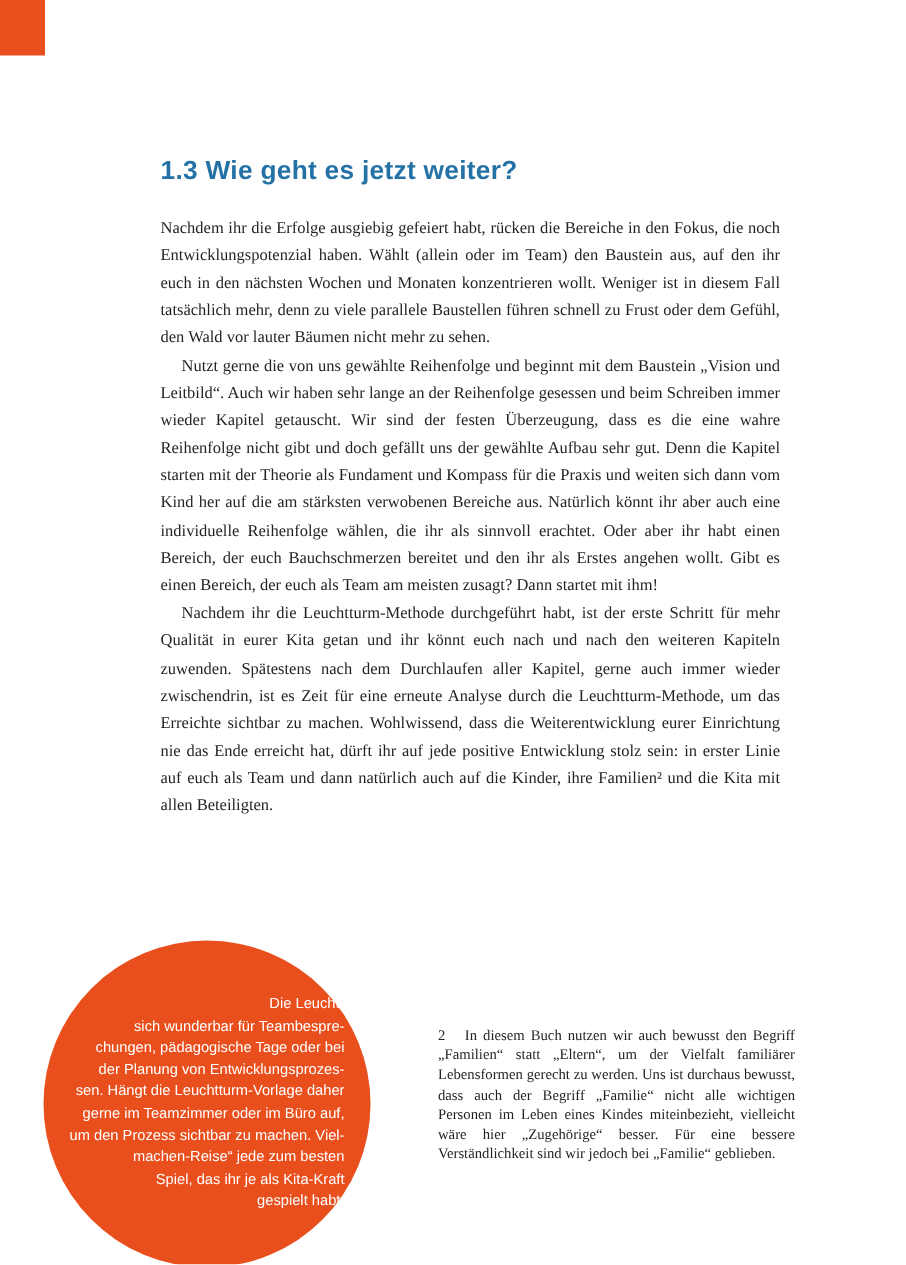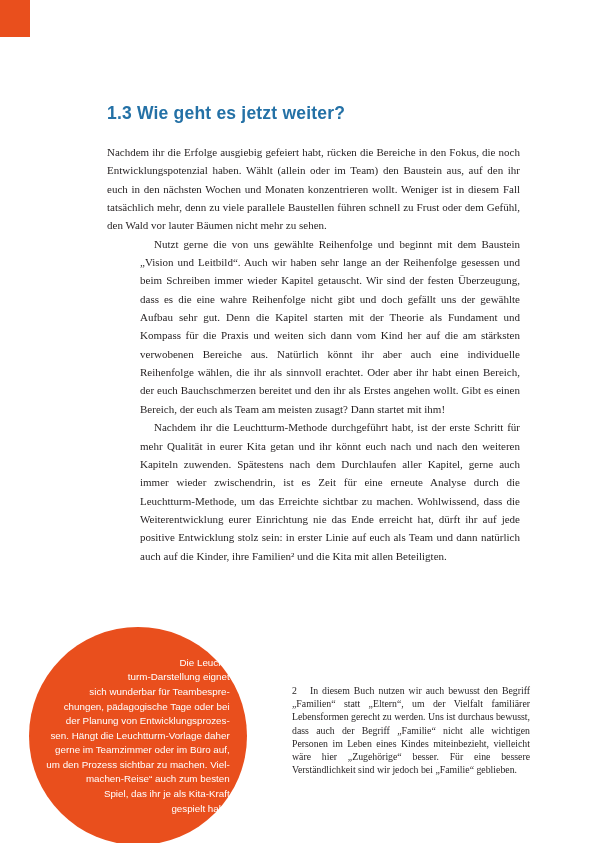--- a/index.html
+++ b/index.html
@@ -36,21 +36,20 @@
   }
   .body p{
     font-size:11px;
     line-height:18.35px;
     text-align:justify;
     hyphens:auto;
     -webkit-hyphens:auto;
   }
   .body p + p{
     text-indent:14px;
-    margin-left:33px;
   }
   .tip-circle{
     position:absolute;
     left:29px;top:627px;
     width:218px;height:218px;
     border-radius:50%;
     background:var(--orange);
     display:flex;
     align-items:center;
     justify-content:center;
@@ -88,28 +87,27 @@
     <div class="body">
       <p class="para">Nachdem ihr die Erfolge ausgiebig gefeiert habt, rücken die Bereiche in den Fokus, die noch Entwicklungspotenzial haben. Wählt (allein oder im Team) den Baustein aus, auf den ihr euch in den nächsten Wochen und Monaten konzentrieren wollt. Weniger ist in diesem Fall tatsächlich mehr, denn zu viele parallele Baustellen führen schnell zu Frust oder dem Gefühl, den Wald vor lauter Bäumen nicht mehr zu sehen.</p>
       <p class="para">Nutzt gerne die von uns gewählte Reihenfolge und beginnt mit dem Baustein „Vision und Leitbild“. Auch wir haben sehr lange an der Reihenfolge gesessen und beim Schreiben immer wieder Kapitel getauscht. Wir sind der festen Überzeugung, dass es die eine wahre Reihenfolge nicht gibt und doch gefällt uns der gewählte Aufbau sehr gut. Denn die Kapitel starten mit der Theorie als Fundament und Kompass für die Praxis und weiten sich dann vom Kind her auf die am stärksten verwobenen Bereiche aus. Natürlich könnt ihr aber auch eine individuelle Reihenfolge wählen, die ihr als sinnvoll erachtet. Oder aber ihr habt einen Bereich, der euch Bauchschmerzen bereitet und den ihr als Erstes angehen wollt. Gibt es einen Bereich, der euch als Team am meisten zusagt? Dann startet mit ihm!</p>
       <p class="para">Nachdem ihr die Leuchtturm-Methode durchgeführt habt, ist der erste Schritt für mehr Qualität in eurer Kita getan und ihr könnt euch nach und nach den weiteren Kapiteln zuwenden. Spätestens nach dem Durchlaufen aller Kapitel, gerne auch immer wieder zwischendrin, ist es Zeit für eine erneute Analyse durch die Leuchtturm-Methode, um das Erreichte sichtbar zu machen. Wohlwissend, dass die Weiterentwicklung eurer Einrichtung nie das Ende erreicht hat, dürft ihr auf jede positive Entwicklung stolz sein: in erster Linie auf euch als Team und dann natürlich auch auf die Kinder, ihre Familien² und die Kita mit allen Beteiligten.</p>
     </div>
   </main>
 
   <aside class="tip-circle">
     <div class="tip-text">
         <div>Die Leucht-</div>
-        <div>turm-Darstellung eignet</div>
         <div>sich wunderbar für Teambespre-</div>
         <div>chungen, pädagogische Tage oder bei</div>
         <div>der Planung von Entwicklungsprozes-</div>
         <div>sen. Hängt die Leuchtturm-Vorlage daher</div>
         <div>gerne im Teamzimmer oder im Büro auf,</div>
         <div>um den Prozess sichtbar zu machen. Viel-</div>
-        <div>machen-Reise“ auch zum besten</div>
+        <div>machen-Reise“ jede zum besten</div>
         <div>Spiel, das ihr je als Kita-Kraft</div>
         <div>gespielt habt.</div>
       </div>
   </aside>
 
   <div class="footnote"><span class="fn-num">2</span><span class="fn-text">In diesem Buch nutzen wir auch bewusst den Begriff „Familien“ statt „Eltern“, um der Vielfalt familiärer Lebensformen gerecht zu werden. Uns ist durchaus bewusst, dass auch der Begriff „Familie“ nicht alle wichtigen Personen im Leben eines Kindes miteinbezieht, vielleicht wäre hier „Zugehörige“ besser. Für eine bessere Verständlichkeit sind wir jedoch bei „Familie“ geblieben.</span></div>
 
 </div>
 
 </body></html>

